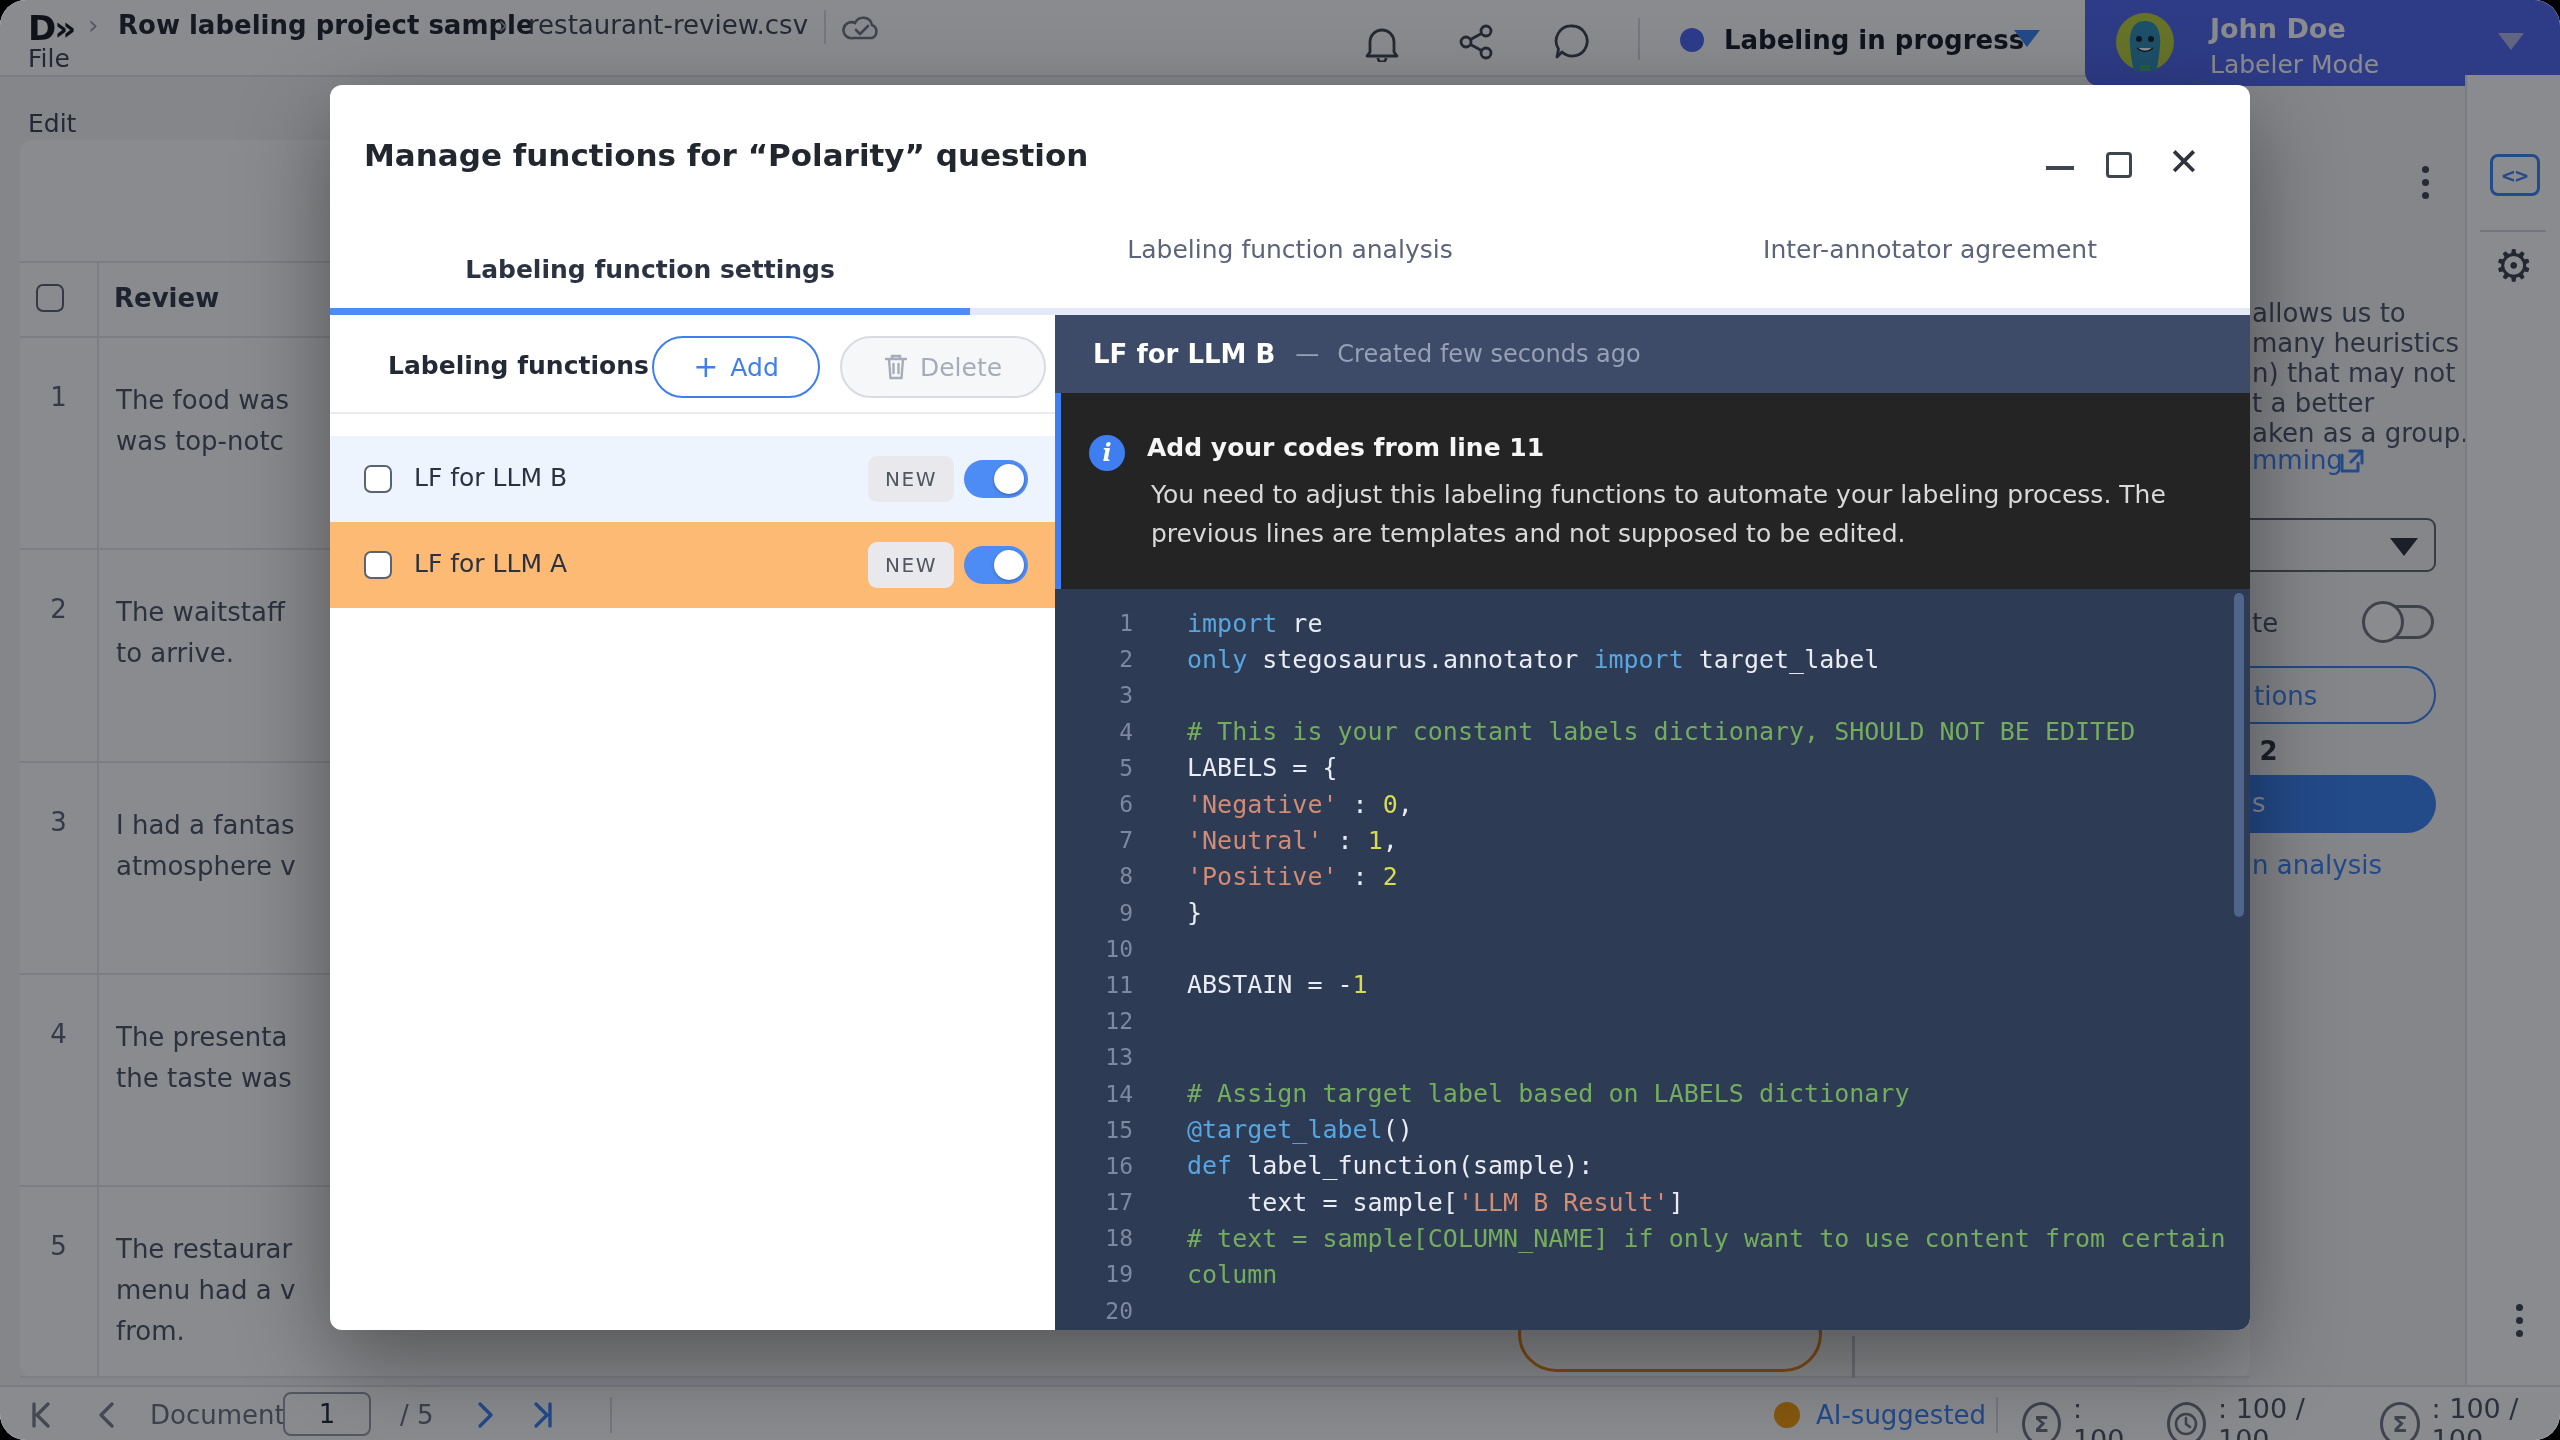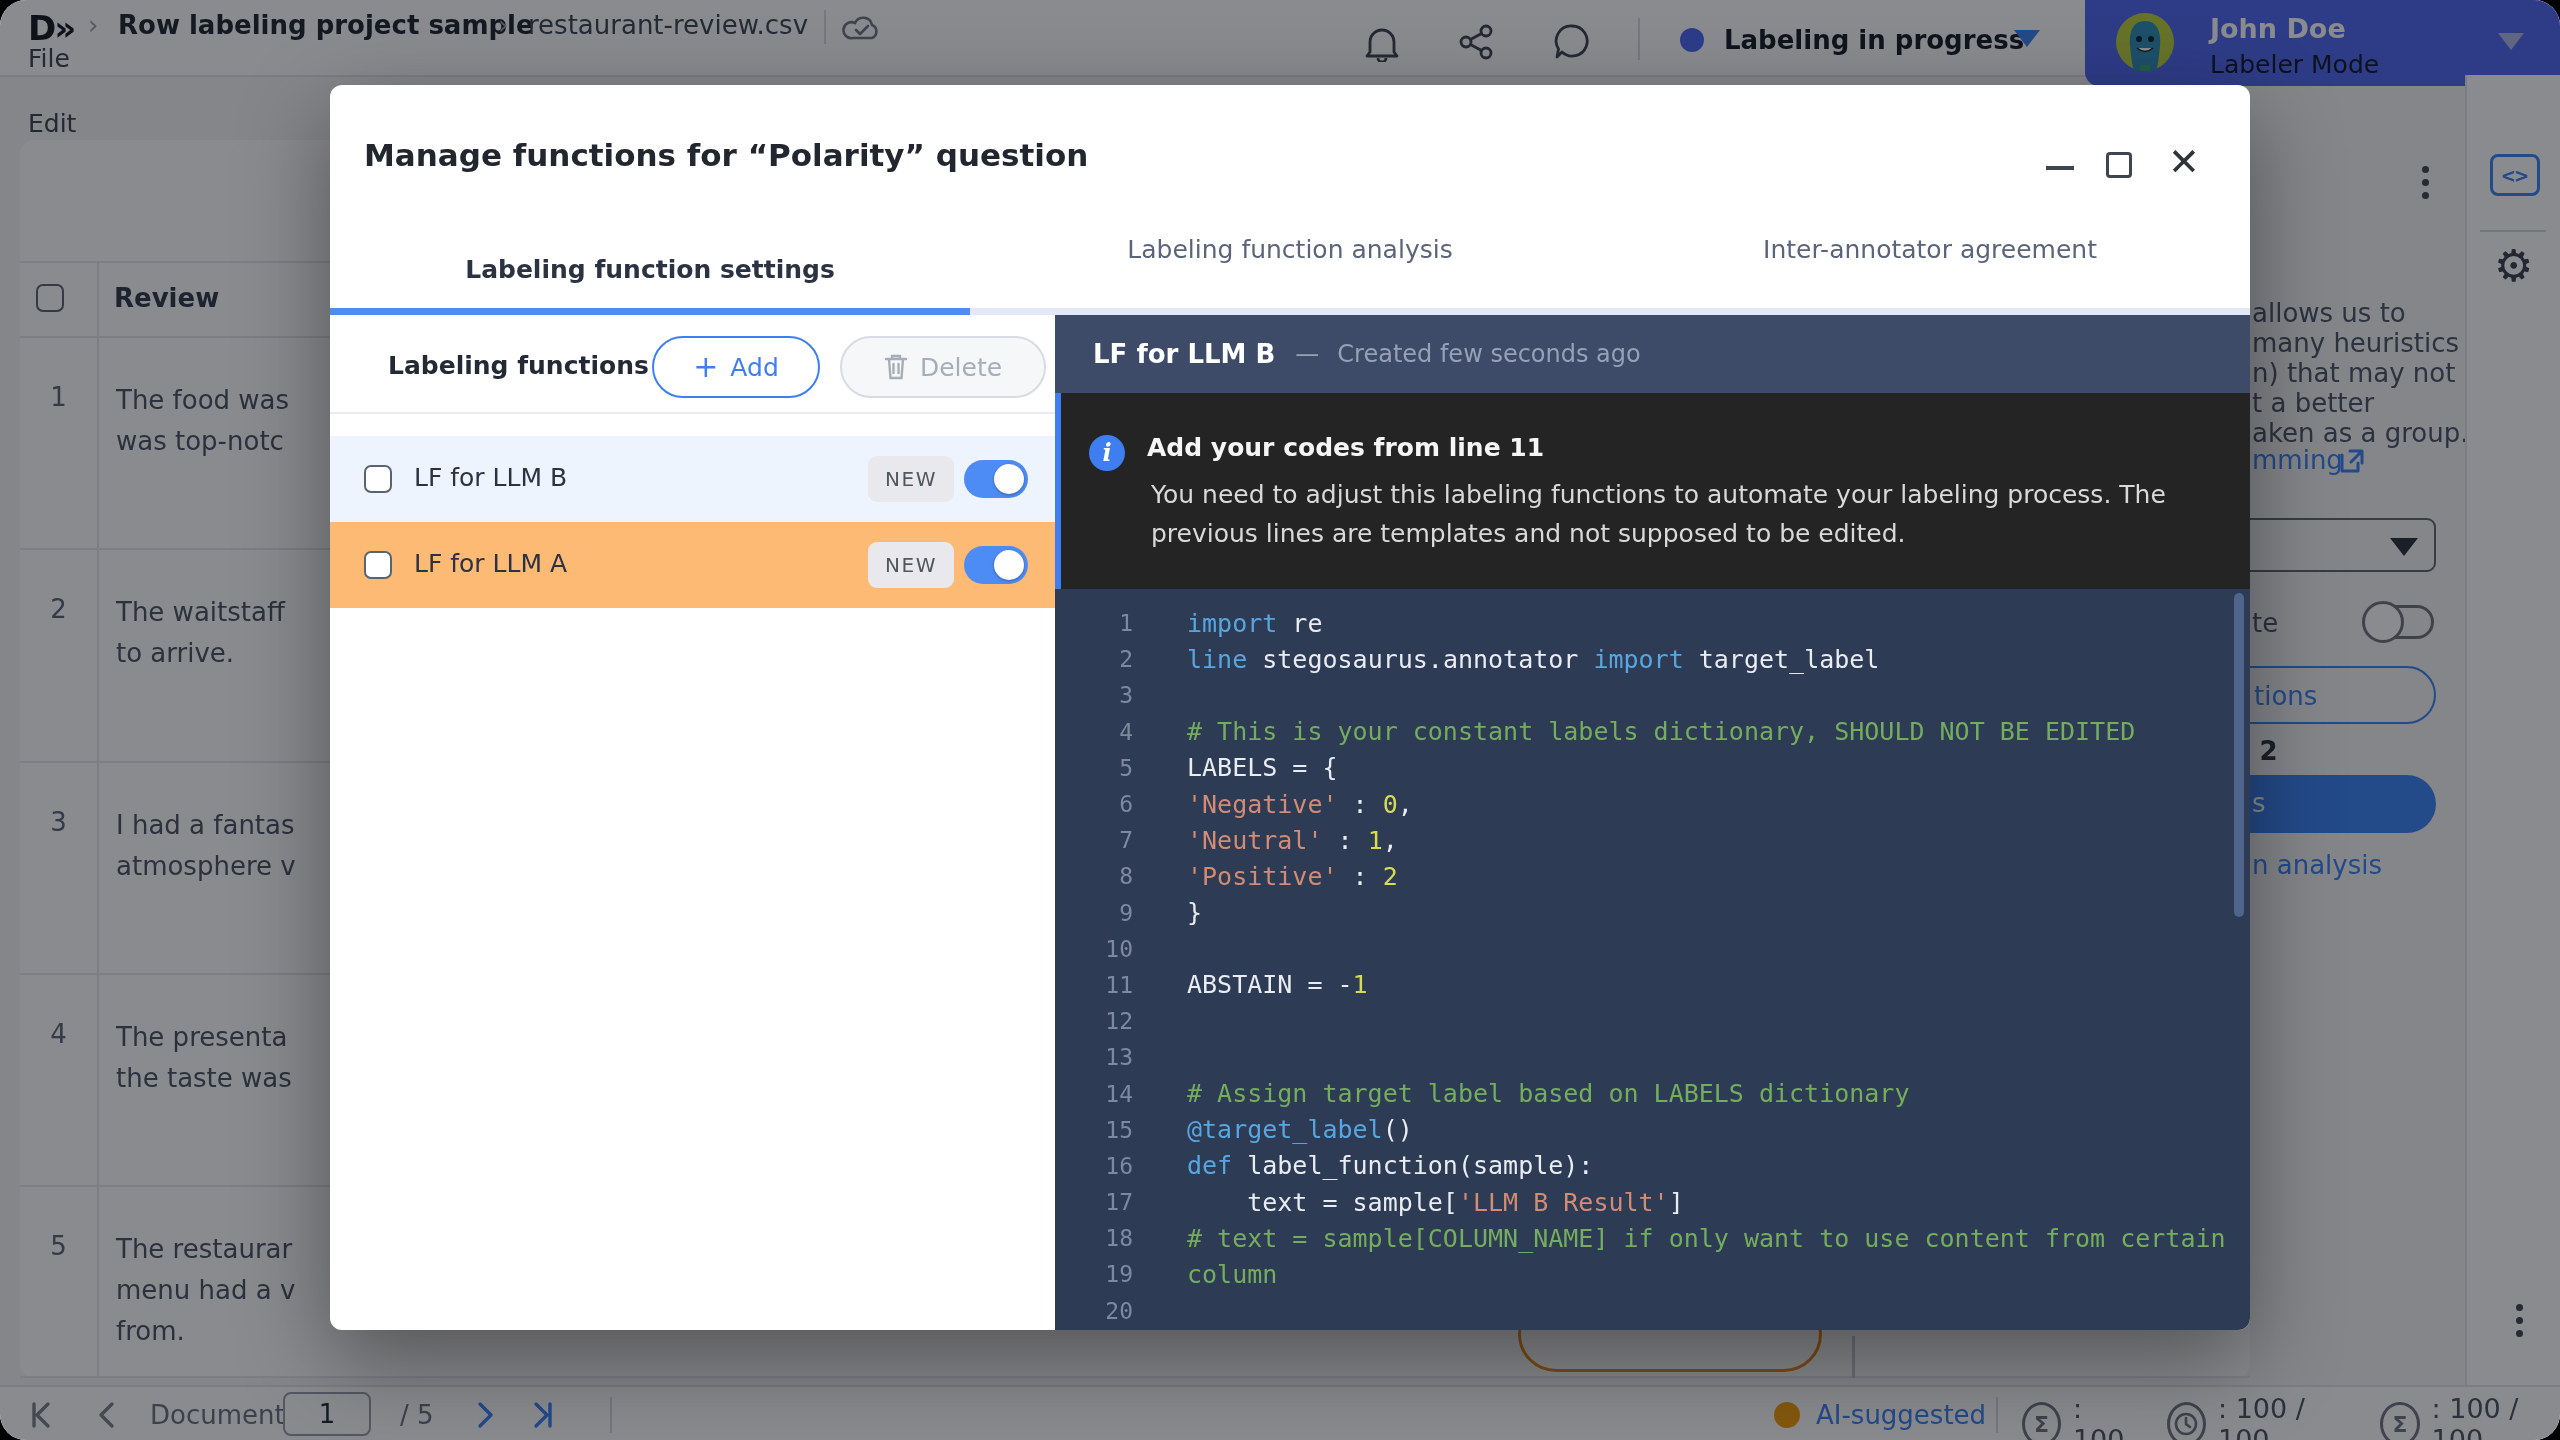--- a/index.html
+++ b/index.html
@@ -90,21 +90,21 @@
     <div class="userpanel">
       <svg class="abs" style="left:31px;top:13px;" width="58" height="58" viewBox="0 0 58 58">
         <circle cx="29" cy="29" r="29" fill="#bcd13f"></circle>
         <path d="M29 8 c13 0 16 12 15 25 c-1 10 -2 19 -4 25 h-22 c-2 -6 -3 -15 -4 -25 c-1 -13 2 -25 15 -25 z" fill="#2e8fb9"></path>
         <circle cx="23" cy="26" r="3" fill="#123"></circle>
           <circle cx="35" cy="26" r="3" fill="#123"></circle>
         <path d="M21 35 q8 7 16 0" fill="#fff" stroke="#123" stroke-width="1.5"></path>
         <path d="M24 52 h10 v6 h-10 z" fill="#3aa86e"></path>
       </svg>
       <span class="abs" style="left:125px;top:13px;font-size:27px;font-weight:bold;color:#ffffff;">John Doe</span>
-      <span class="abs" style="left:125px;top:50px;font-size:25px;color:#0f172a;">Labeler Mode</span>
+      <span class="abs" style="left:125px;top:50px;font-size:25px;color:#ffffff;">Labeler Mode</span>
       <span class="abs" style="left:2413px;top:33px;width:0;height:0;border-left:13px solid transparent;border-right:13px solid transparent;border-top:17px solid #aeb9e8;left:413px;"></span>
     </div>
 
     <div class="tablecard"></div>
     <div class="abs" style="left:20px;top:261px;width:2230px;height:2px;background:#e4e6eb;"></div>
     <div class="abs" style="left:20px;top:336px;width:2230px;height:2px;background:#e4e6eb;"></div>
     <div class="abs" style="left:97px;top:261px;width:2px;height:1117px;background:#e4e6eb;"></div>
     <div class="checkbox abs" style="left:36px;top:284px;"></div>
     <span class="abs" style="left:114px;top:283px;font-size:26px;font-weight:bold;color:#313a4a;">Review</span>
     <div id="table-rows">
@@ -292,21 +292,21 @@
         <div style="position:absolute;left:90px;top:82px;width:1060px;font-size:25px;color:#d9d9d9;line-height:39px;">You need to adjust this labeling functions to automate your labeling process. The previous lines are templates and not supposed to be edited.</div>
       </div>
       <div class="codearea">
         <div style="padding-top:16px;" id="code-lines">
             <div class="cline">
               <span class="ln">1</span>
               <span class="ct"><span class="tk-kw">import</span><span class="tk-pl"> re</span></span>
             </div>
             <div class="cline">
               <span class="ln">2</span>
-              <span class="ct"><span class="tk-kw">line</span><span class="tk-pl"> stegosaurus.annotator </span><span class="tk-kw">import</span><span class="tk-pl"> target_label</span></span>
+              <span class="ct"><span class="tk-kw">only</span><span class="tk-pl"> stegosaurus.annotator </span><span class="tk-kw">import</span><span class="tk-pl"> target_label</span></span>
             </div>
             <div class="cline">
               <span class="ln">3</span>
               <span class="ct"></span>
             </div>
             <div class="cline">
               <span class="ln">4</span>
               <span class="ct"><span class="tk-cm"># This is your constant labels dictionary, SHOULD NOT BE EDITED</span></span>
             </div>
             <div class="cline">

